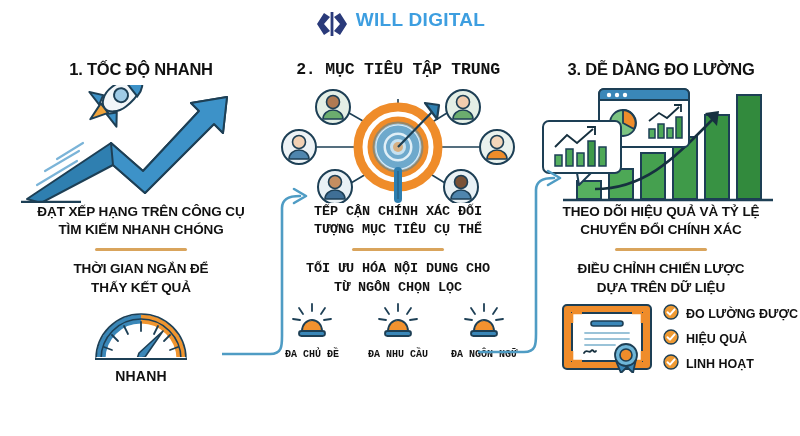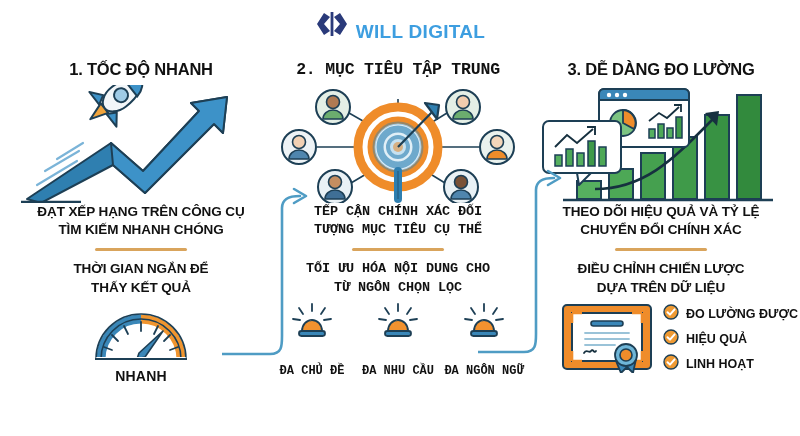--- a/index.html
+++ b/index.html
@@ -14,21 +14,21 @@
 
   
   #header {
     position:absolute; top:0; left:0; width:800px; height:52px;
     display:flex; align-items:center; justify-content:center; gap:16px;
   }
   #main-title {
     font-size:25px; font-weight:bold; letter-spacing:-0.2px;
     color:#16303f; white-space:nowrap;
   }
-  #brand { display:flex; align-items:flex-end; gap:7px; }
+  #brand { display:flex; align-items:flex-start; gap:7px; }
   #brand-name {
     font-size:19px; font-weight:bold; color:#3d9ee0; letter-spacing:0.3px;
     white-space:nowrap;
   }
 
   
   .col { position:absolute; top:60px; width:254px; text-align:center; }
   #col-1 { left:14px; }
   #col-2 { left:271px;font-family:Liberation Mono, monospace; }
   #col-3 { left:534px; }
@@ -47,21 +47,21 @@
     width:92px; height:3px; background:#d9a45c; margin:9px auto 9px auto; border-radius:2px;
   }
 
   
   #gauge-block { margin-top:12px; display:flex; flex-direction:column; align-items:center; }
   #gauge-label { font-size:14px; font-weight:bold; color:#111; margin-top:1px; letter-spacing:0.2px; }
 
   
   #siren-row { margin-top:6px; display:flex; justify-content:center; gap:14px; }
   .siren-item { display:flex; flex-direction:column; align-items:center; width:72px; }
-  .siren-label { font-size:12px; font-weight:bold; color:#111; margin-top:20px; white-space:nowrap; }
+  .siren-label { font-size:10px; font-weight:bold; color:#111; margin-top:5px; white-space:nowrap; }
 
   
   #cert-block { margin-top:4px; display:flex; align-items:center; justify-content:center; gap:8px;margin-left:35px; }
   #check-list { display:flex; flex-direction:column; gap:5px; text-align:left; }
   .check-row { display:flex; align-items:center; gap:7px; }
   .check-label { font-size:12.5px; font-weight:bold; color:#111; white-space:nowrap; }
 
   
   .connector { position:absolute; pointer-events:none; }
   #connector-1 { left:222px; top:186px; }

